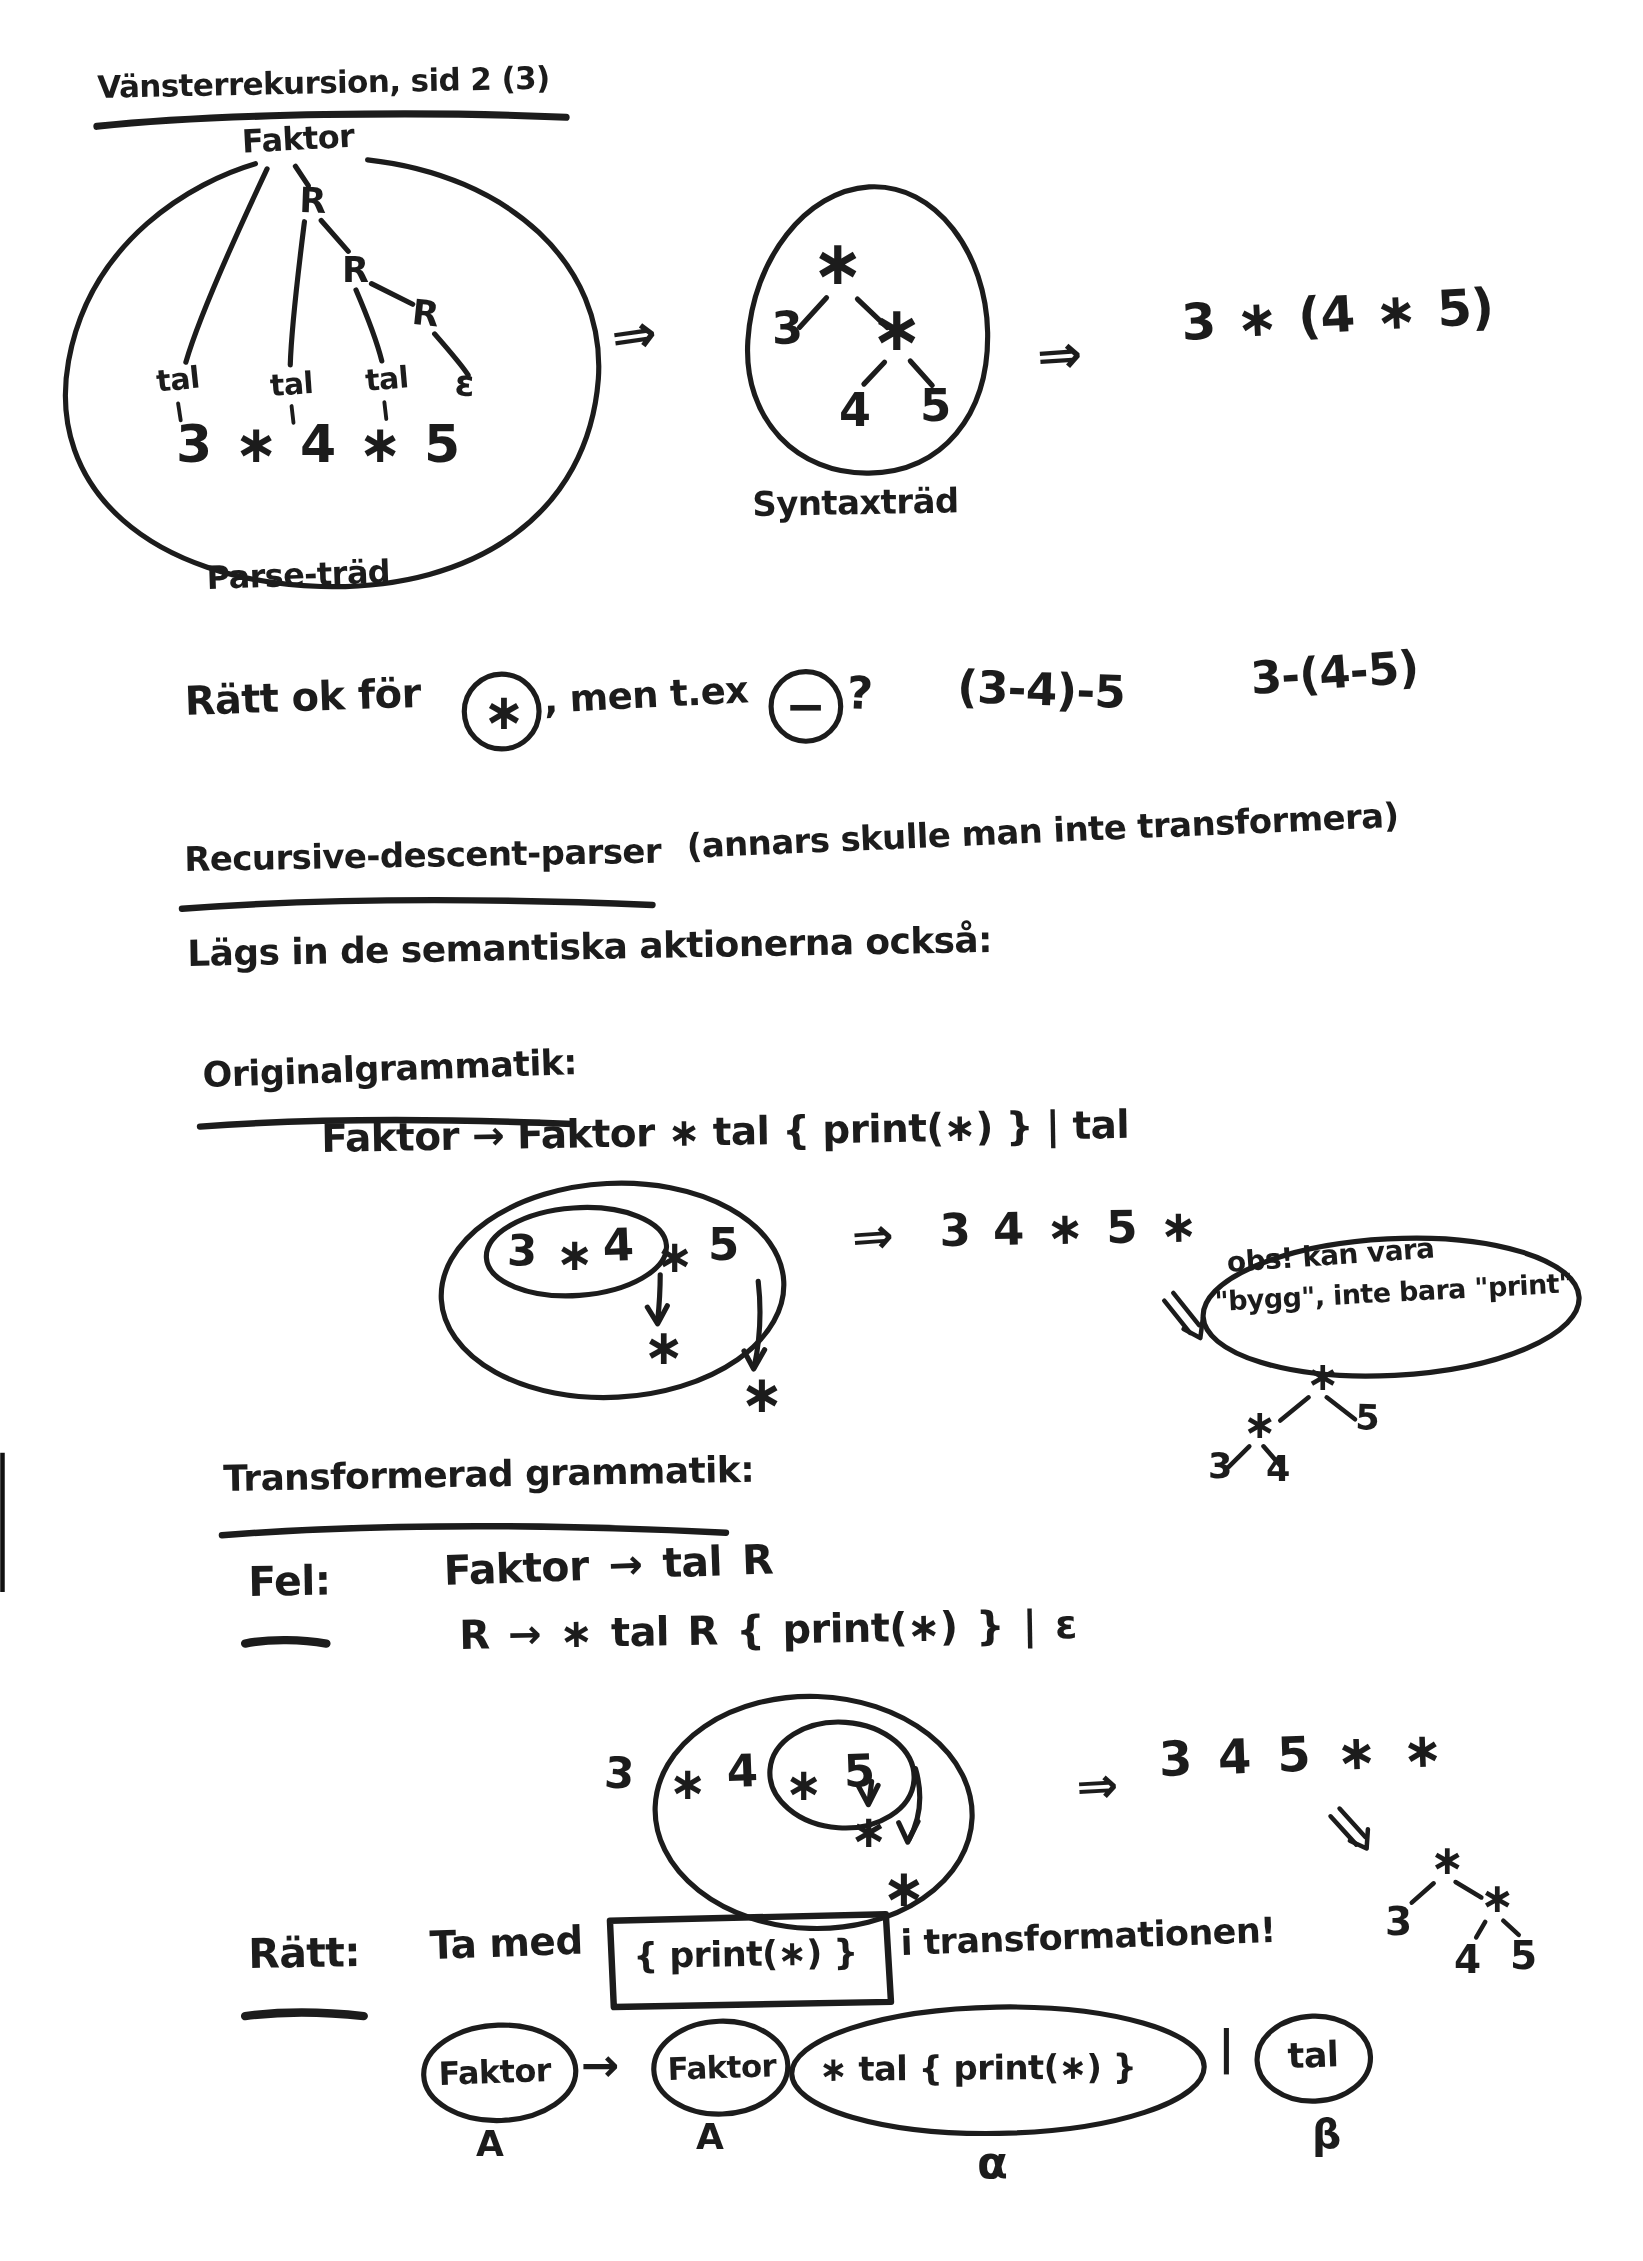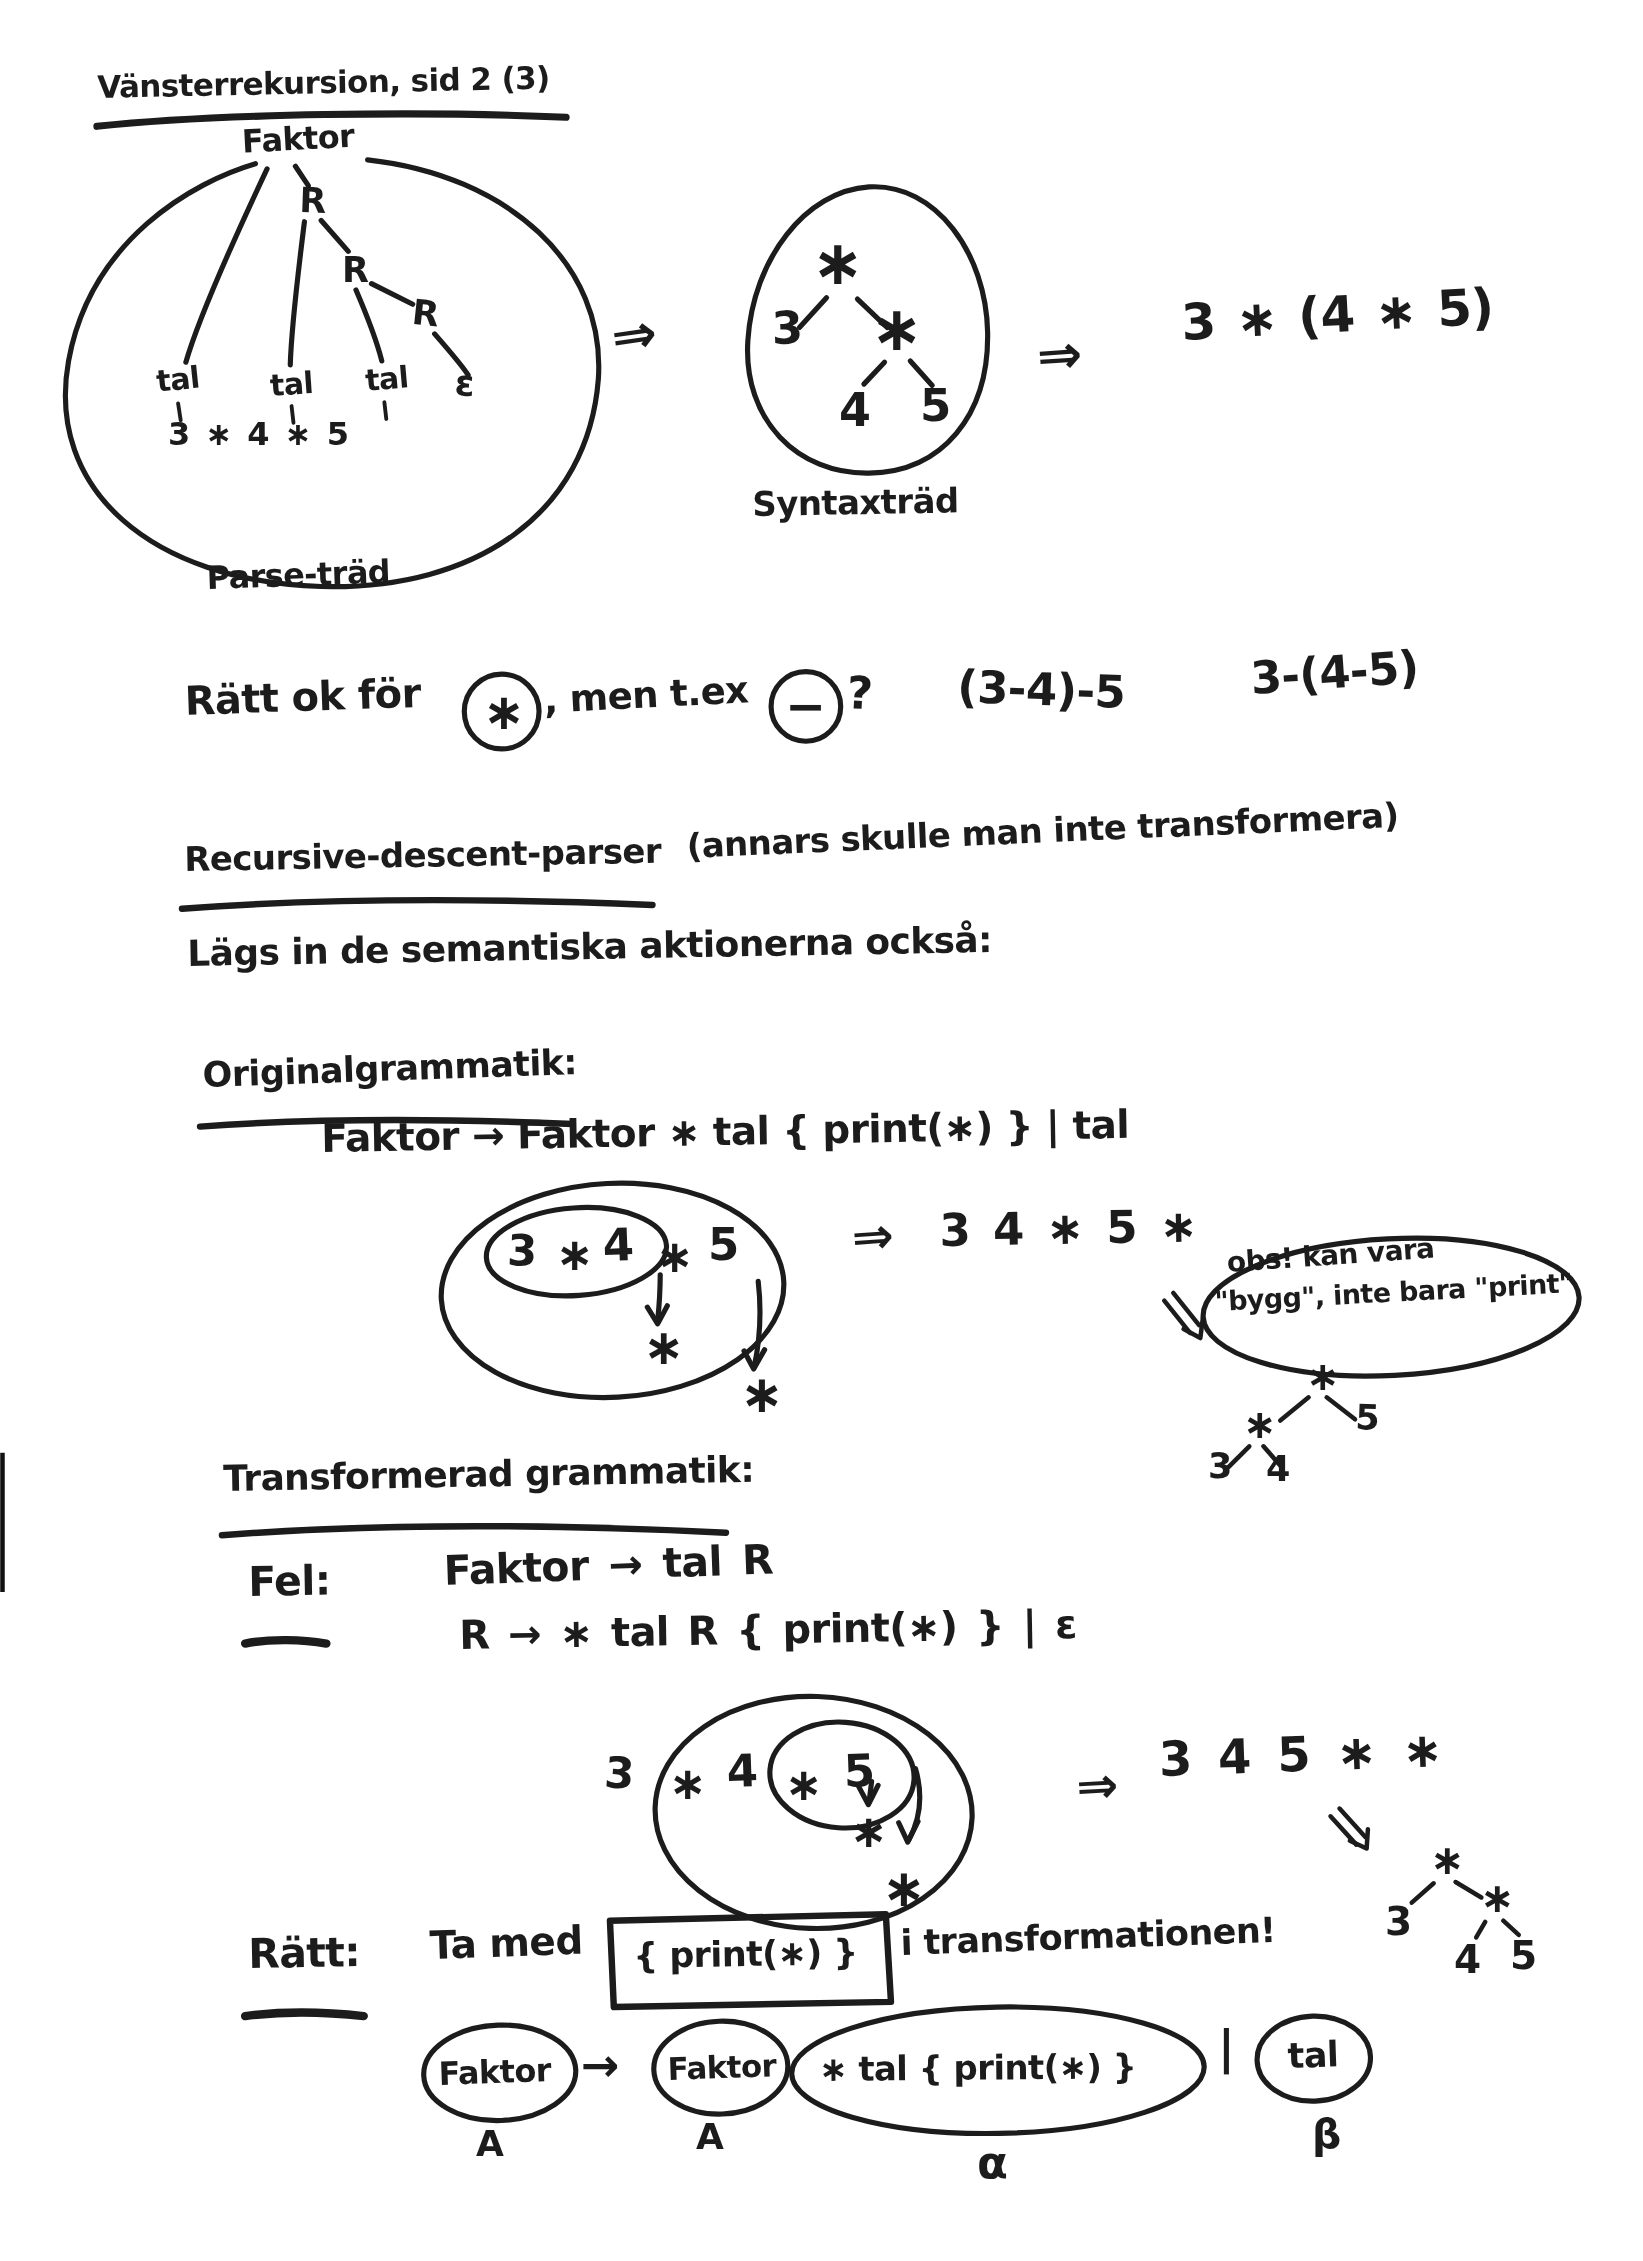--- a/index.html
+++ b/index.html
@@ -118,21 +118,21 @@
   <div class="t" style="left:97px;top:72px;font-size:31px;transform:rotate(-1.2deg);">Vänsterrekursion, sid 2 (3)</div>
 
   <div class="t bgw" style="left:236px;top:126px;font-size:32px;transform:rotate(-3deg);">Faktor</div>
   <div class="t" style="left:300px;top:183px;font-size:35px;transform:rotate(2deg);">R</div>
   <div class="t" style="left:342px;top:253px;font-size:35px;">R</div>
   <div class="t" style="left:414px;top:295px;font-size:35px;transform:rotate(6deg);">R</div>
   <div class="t" style="left:155px;top:367px;font-size:30px;transform:rotate(-6deg);">tal</div>
   <div class="t" style="left:269px;top:371px;font-size:30px;transform:rotate(-4deg);">tal</div>
   <div class="t" style="left:364px;top:366px;font-size:30px;transform:rotate(-5deg);">tal</div>
   <div class="t" style="left:456px;top:365px;font-size:36px;transform:rotate(4deg);">ε</div>
-  <div class="t" style="left:168px;top:418px;font-size:32px;word-spacing:5.2px;">3 ∗ 4 ∗ 5</div>
+  <div class="t" style="left:176px;top:418px;font-size:52px;word-spacing:5.2px;">3 ∗ 4 ∗ 5</div>
   <div class="t" style="left:206px;top:562px;font-size:32px;transform:rotate(-2deg);">Parse-träd</div>
 
   <div class="t" style="left:608px;top:312px;font-size:54px;transform:rotate(-8deg);">⇒</div>
   <div class="t" style="left:812px;top:232px;font-size:62px;">∗</div>
   <div class="t" style="left:771px;top:306px;font-size:45px;transform:rotate(-2deg);">3</div>
   <div class="t" style="left:871px;top:298px;font-size:62px;">∗</div>
   <div class="t" style="left:839px;top:387px;font-size:46px;">4</div>
   <div class="t" style="left:920px;top:383px;font-size:45px;">5</div>
   <div class="t" style="left:752px;top:487px;font-size:34px;transform:rotate(-1deg);">Syntaxträd</div>
 

